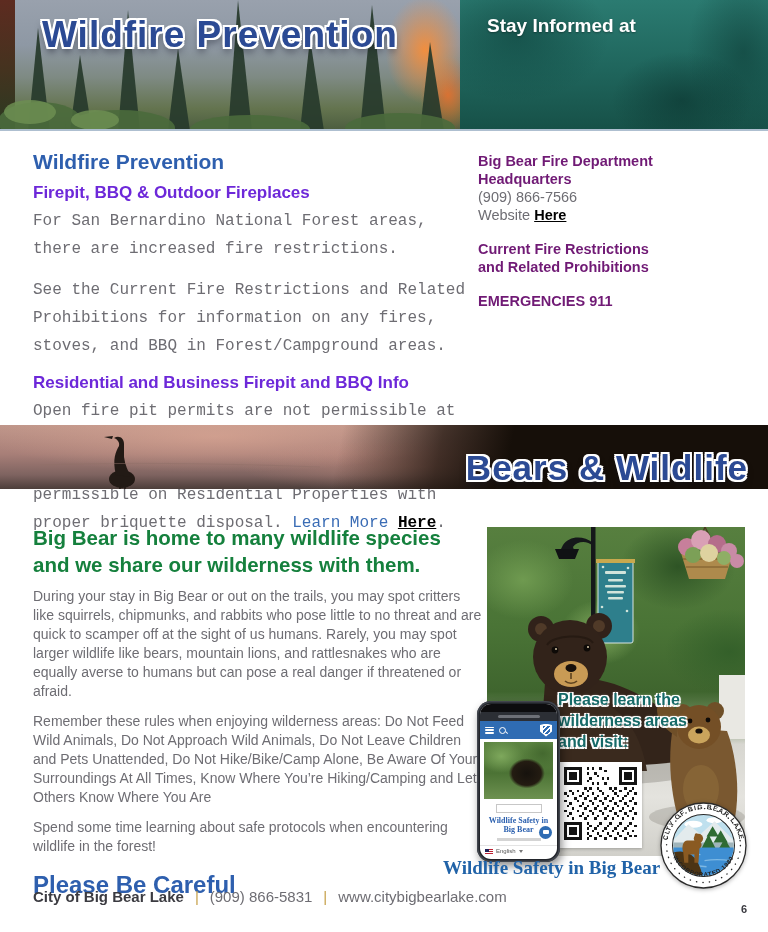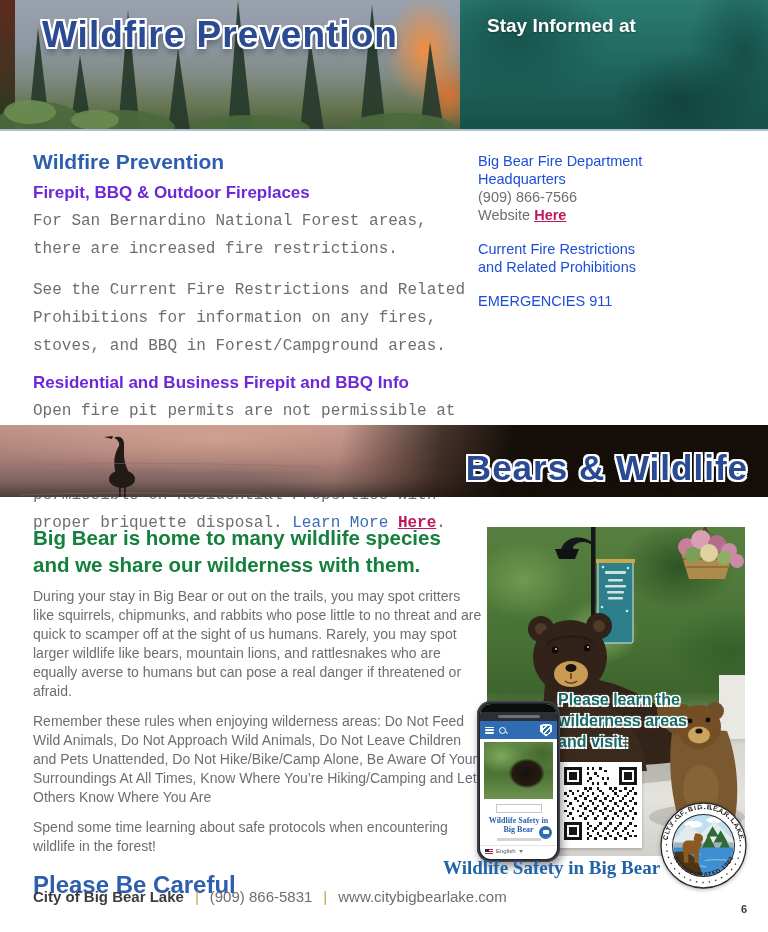--- a/index.html
+++ b/index.html
@@ -32,29 +32,29 @@
   .title1 { left:42px; top:14px; font-size:37px; }
   .stay { position:absolute; left:487px; top:7px; color:#fff; font-weight:700;
           font-size:19px; line-height:37px; text-shadow:0 1px 2px rgba(0,0,0,.35); }
 
   
   .colL1 { position:absolute; left:33px; top:150px; width:436px; }
   .h-blue { font-size:21px; font-weight:800; color:#2e5fae; margin-bottom:9px; }
   .h-dark { font-size:17px; font-weight:800; color:#6d28d9; margin-bottom:4px; }
   .body-p { font-size:16px; line-height:28px; color:#6e6d73; margin-bottom:13px;font-family:Liberation Mono, monospace; }
   a.link { color:#3a6cb5; text-decoration:none; cursor:pointer; }
-  a.link-strong { color:#be185d; font-weight:800; text-decoration:underline; cursor:pointer; }
+  a.link-strong { color:#000000; font-weight:800; text-decoration:underline; cursor:pointer; }
 
   .colR1 { position:absolute; left:478px; top:152px; width:290px; font-size:14.5px; line-height:18px; }
-  .colR1 .b { font-weight:400; color:#1d4ed8; }
+  .colR1 .b { font-weight:700; color:#701a75; }
   .colR1 .g { color:#6e6d73; }
   .gap14 { height:16px; }
 
   
-  .banner2 { position:absolute; left:0; top:425px; width:768px; height:72px; overflow:hidden;
+  .banner2 { position:absolute; left:0; top:425px; width:768px; height:64px; overflow:hidden;
     background:
       linear-gradient(101deg, rgba(0,0,0,0) 44%, rgba(28,18,11,.75) 57%, #160f09 66%),
       radial-gradient(320px 50px at 28% 18%, rgba(233,176,154,.5), transparent 72%),
       radial-gradient(260px 40px at 55% 65%, rgba(215,150,130,.4), transparent 70%),
       linear-gradient(180deg,#bf968a 0%,#a87f78 45%,#7e6360 78%,#4c3e3a 100%); }
   .title2 { right:20px; top:23px; font-size:35px; }
 
   
   .colL2 { position:absolute; left:33px; top:524px; width:449px; }
   .h-blue2 { font-size:20.5px; line-height:27px; font-weight:800; color:#15803d; margin-bottom:9px; }

